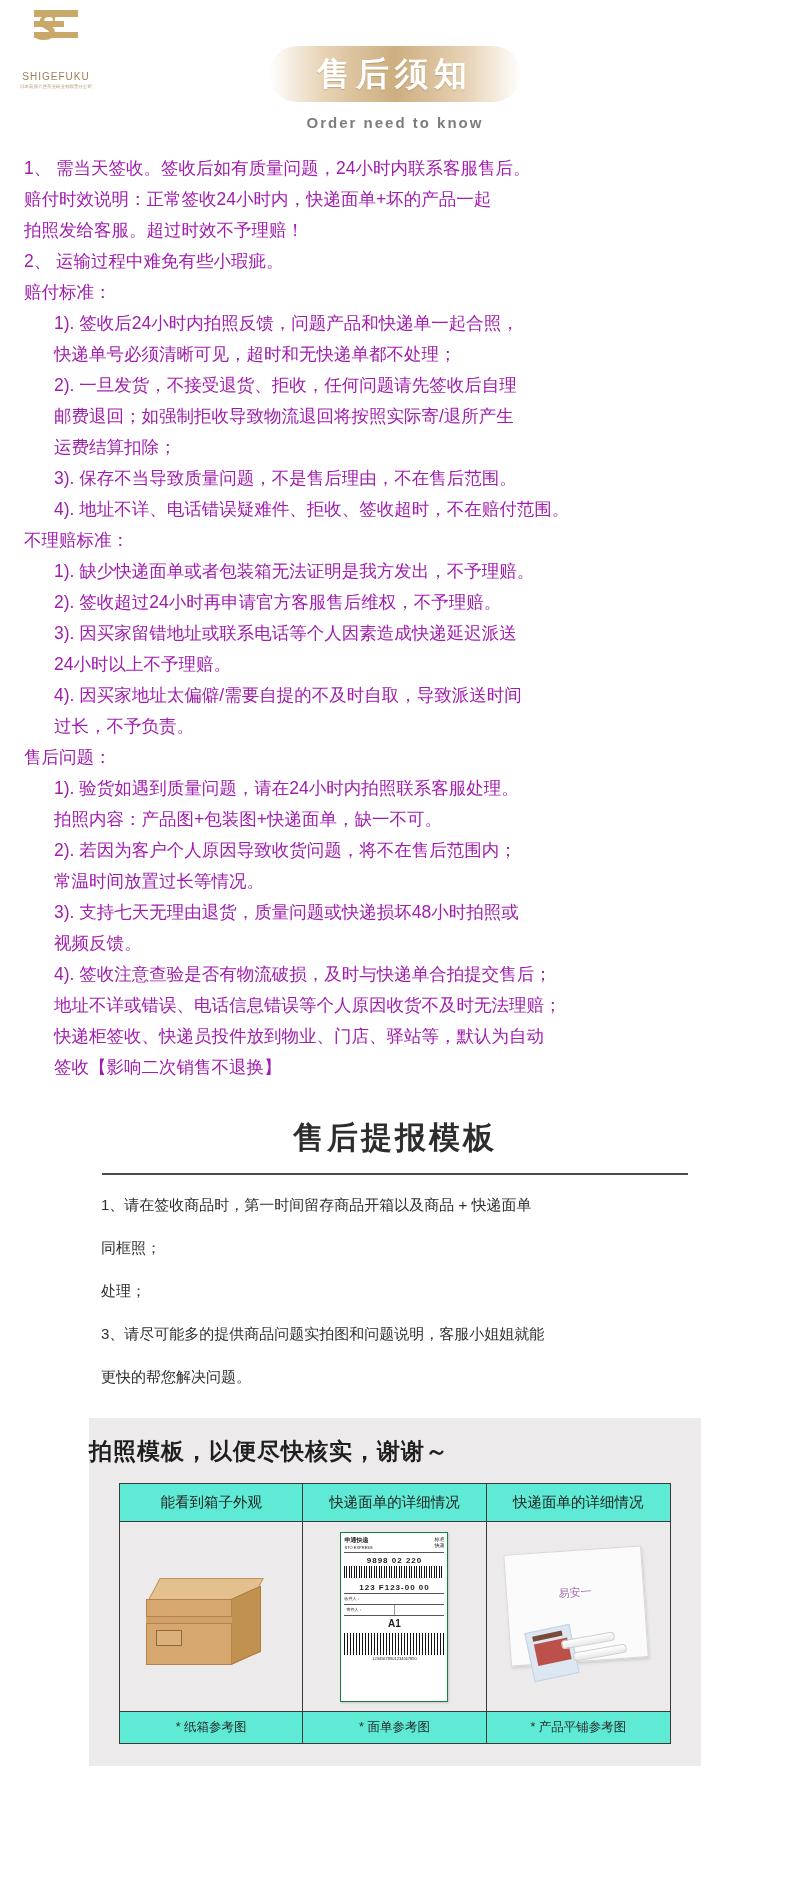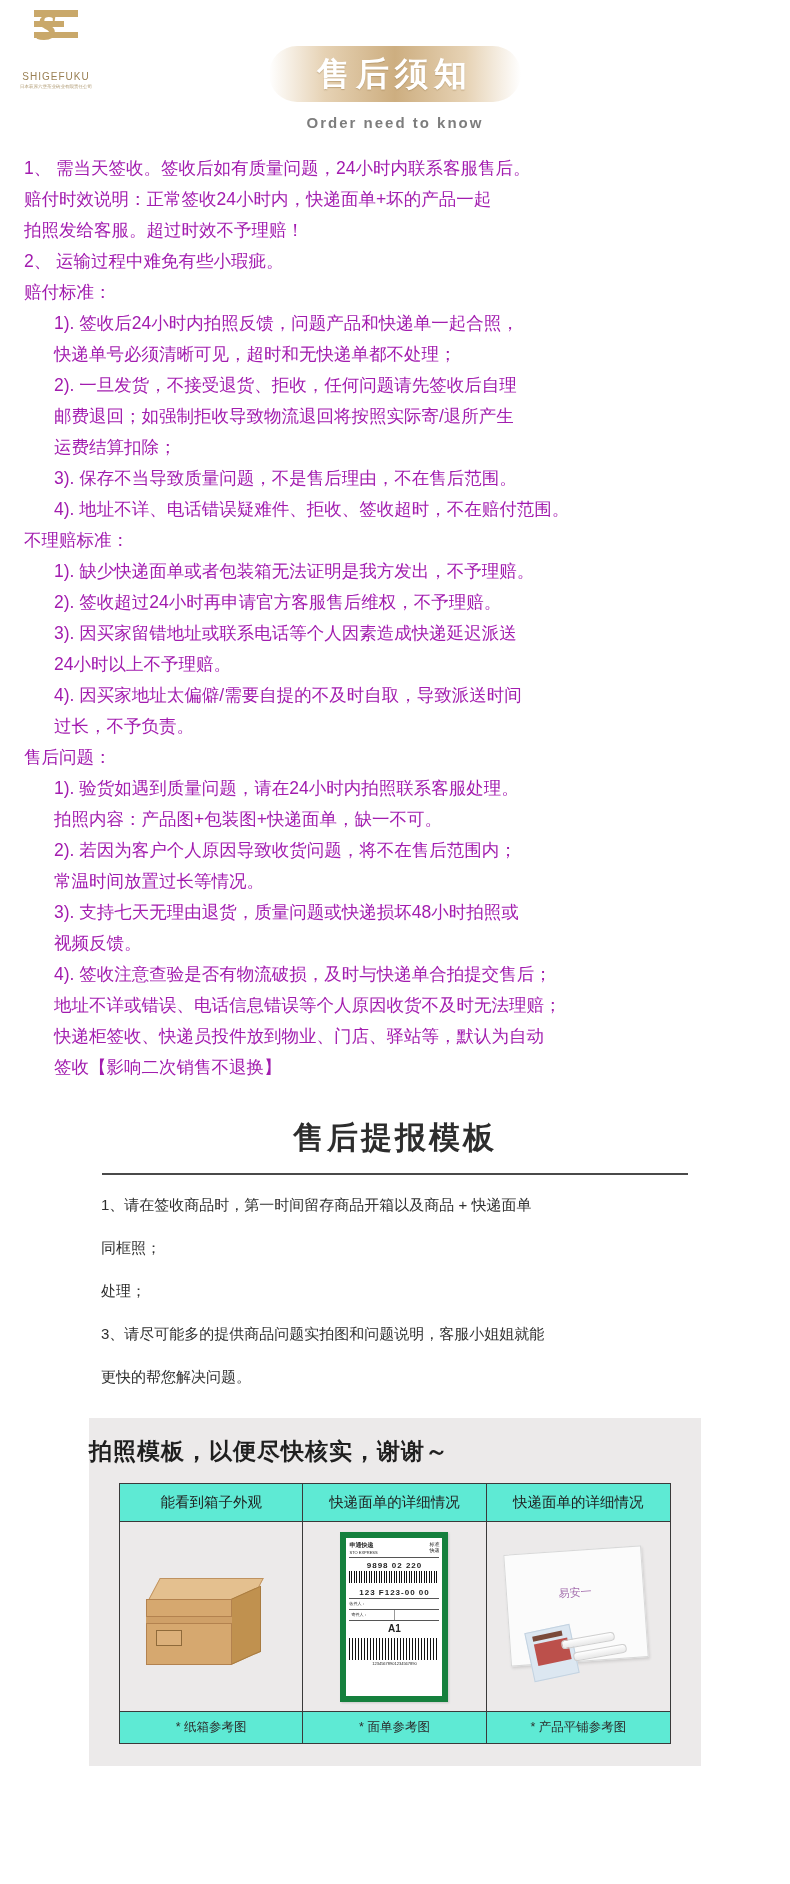--- a/index.html
+++ b/index.html
@@ -215,21 +215,21 @@
     background: #dcb07a;
   }
 
   
   .label {
     position: absolute;
     left: 50%; top: 10px;
     transform: translateX(-50%);
     width: 108px; height: 170px;
     background: #ffffff;
-    border: 6px solid #15803d;
+    border: 1px solid #15803d;
     box-shadow: 1px 1px 2px rgba(0,0,0,.15);
     font-size: 4px;
     color: #222;
     padding: 3px;
     text-align: left;
     overflow: hidden;
   }
   .label .l-top {
     display: flex; justify-content: space-between; align-items: flex-start;
     border-bottom: 1px solid #555; padding-bottom: 2px;

